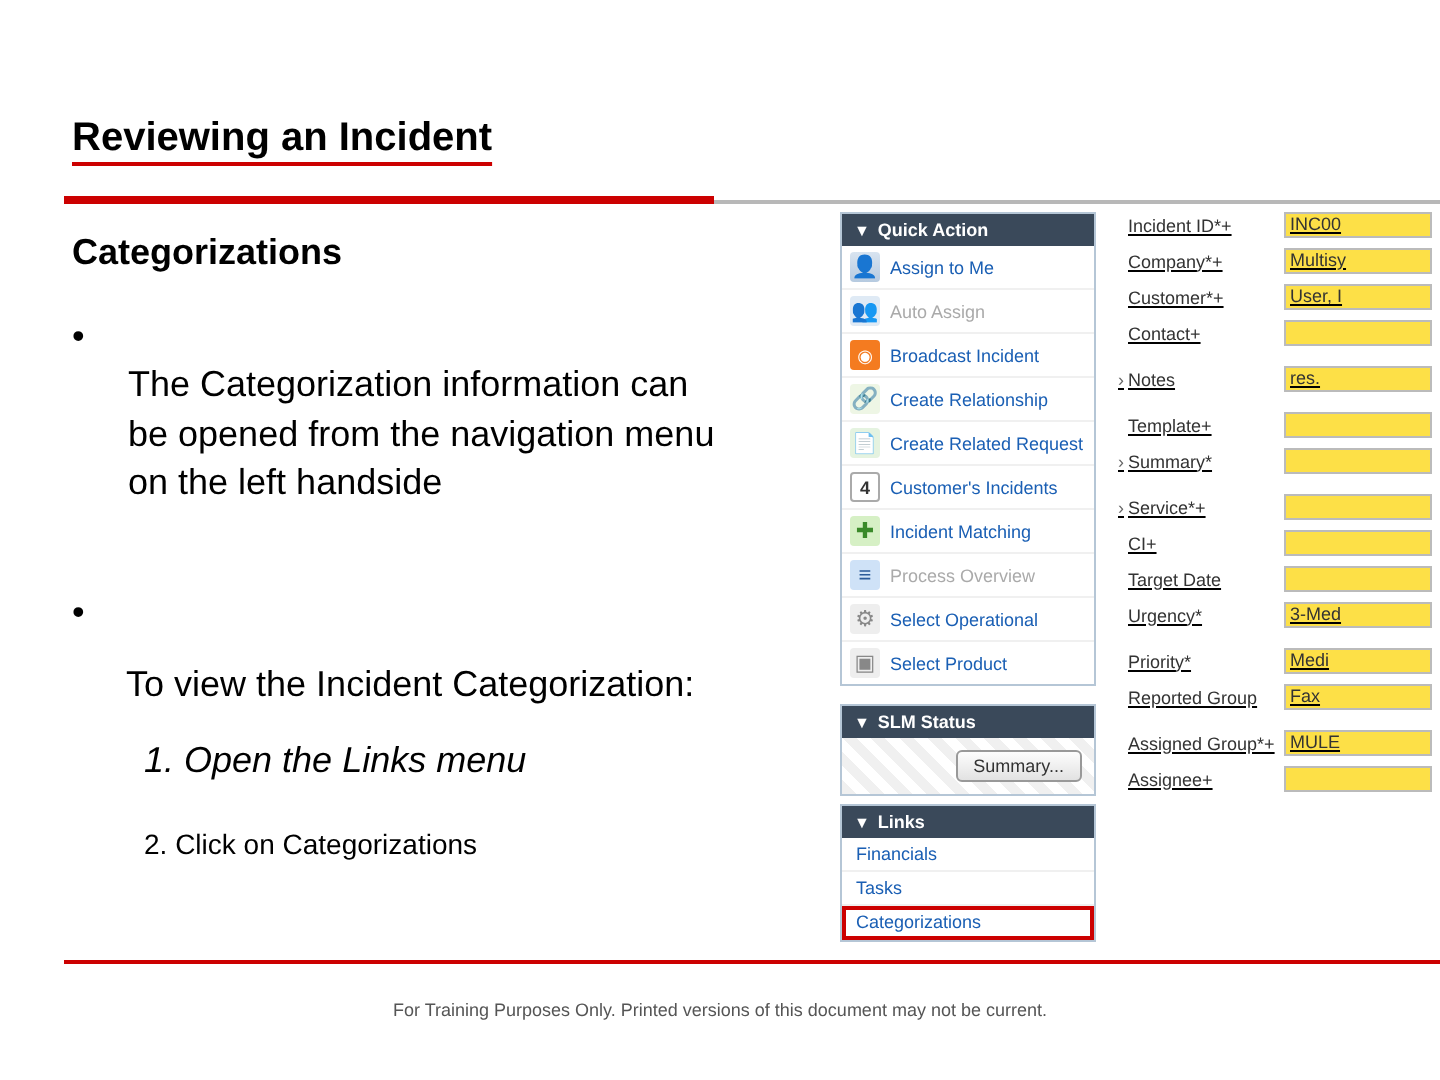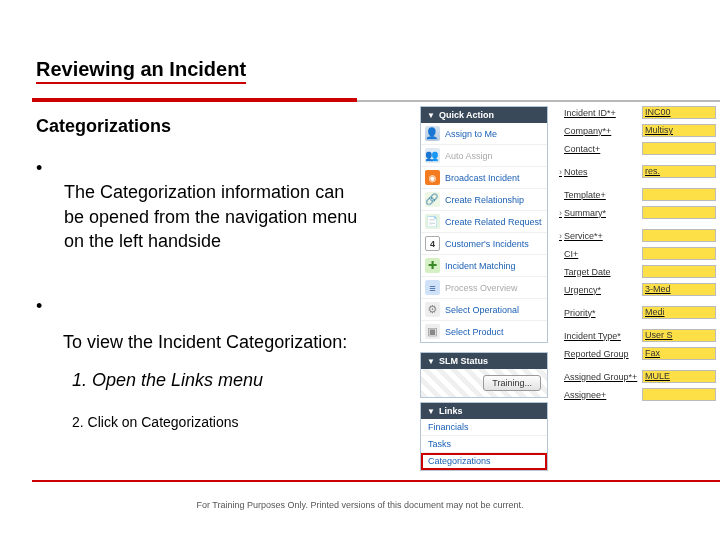--- a/index.html
+++ b/index.html
@@ -341,21 +341,21 @@
       <span class="lbl">Select Product</span>
     </div>
   </div>
 
   <div class="slm">
     <div class="slm-head">
       <span class="chev">▼</span>
       <span>SLM Status</span>
     </div>
     <div class="slm-body">
-      <button class="details-btn">Training...</button>
+      <button class="details-btn">Summary...</button>
     </div>
   </div>
 
   <div class="links">
     <div class="links-head">
       <span class="chev">▼</span>
       <span>Links</span>
     </div>
     <div class="links-row">Financials</div>
     <div class="links-row">Tasks</div>
@@ -368,20 +368,25 @@
         <div class="flabel">Incident ID*+</div>
         <div class="fval">INC00</div>
       </div>
       <div class="frow">
         <div class="sel"></div>
         <div class="flabel">Company*+</div>
         <div class="fval">Multisy</div>
       </div>
       <div class="frow">
         <div class="sel"></div>
+        <div class="flabel">Customer*+</div>
+        <div class="fval">User, I</div>
+      </div>
+      <div class="frow">
+        <div class="sel"></div>
         <div class="flabel">Contact+</div>
         <div class="fval noval"></div>
       </div>
       <div class="frow gap">
         <div class="sel">›</div>
         <div class="flabel">Notes</div>
         <div class="fval">res.</div>
       </div>
       <div class="frow gap">
         <div class="sel"></div>
@@ -411,25 +416,20 @@
       <div class="frow">
         <div class="sel"></div>
         <div class="flabel">Urgency*</div>
         <div class="fval">3-Med</div>
       </div>
       <div class="frow gap">
         <div class="sel"></div>
         <div class="flabel">Priority*</div>
         <div class="fval">Medi</div>
       </div>
-      <div class="frow gap">
-        <div class="sel"></div>
-        <div class="flabel">Incident Type*</div>
-        <div class="fval">User S</div>
-      </div>
       <div class="frow">
         <div class="sel"></div>
         <div class="flabel">Reported Group</div>
         <div class="fval">Fax</div>
       </div>
       <div class="frow gap">
         <div class="sel"></div>
         <div class="flabel">Assigned Group*+</div>
         <div class="fval">MULE</div>
       </div>

